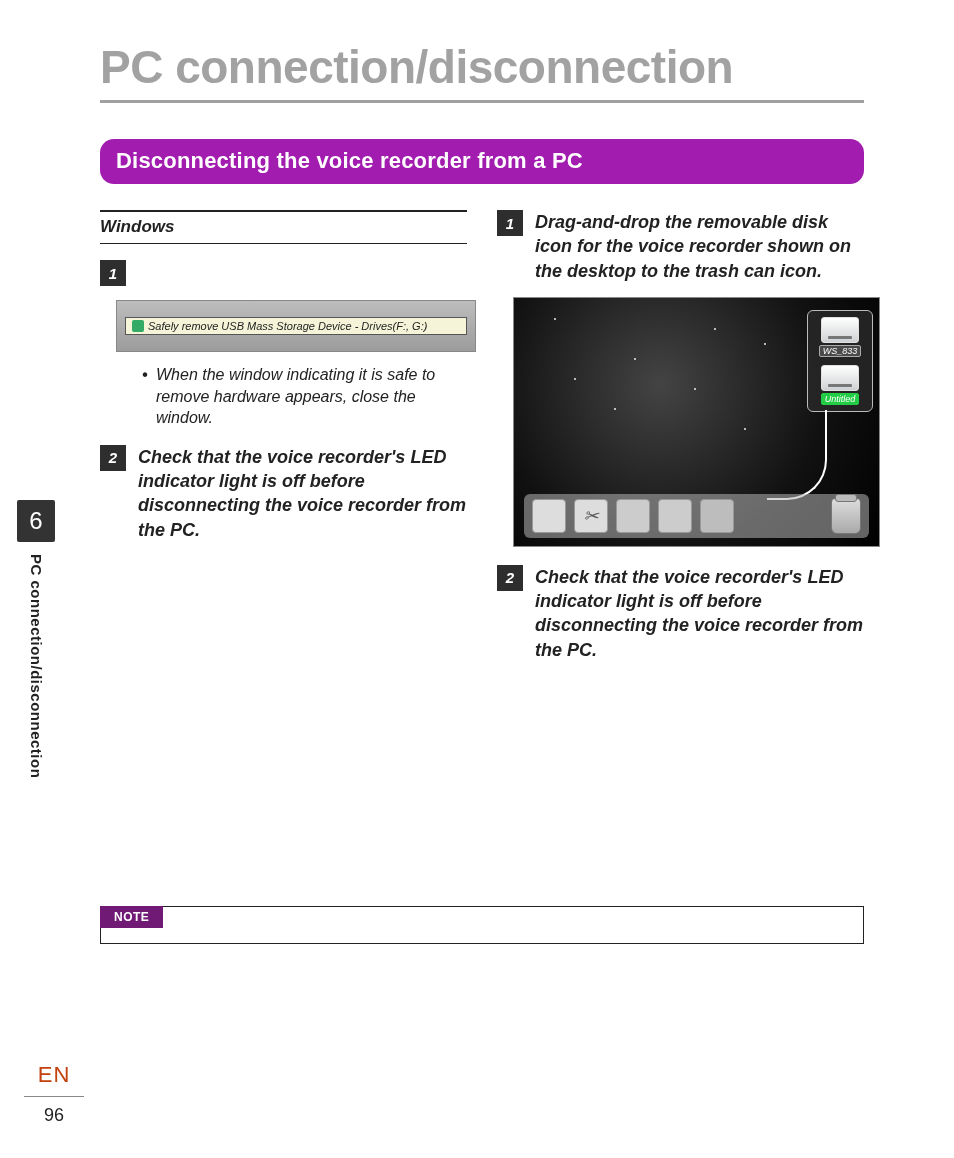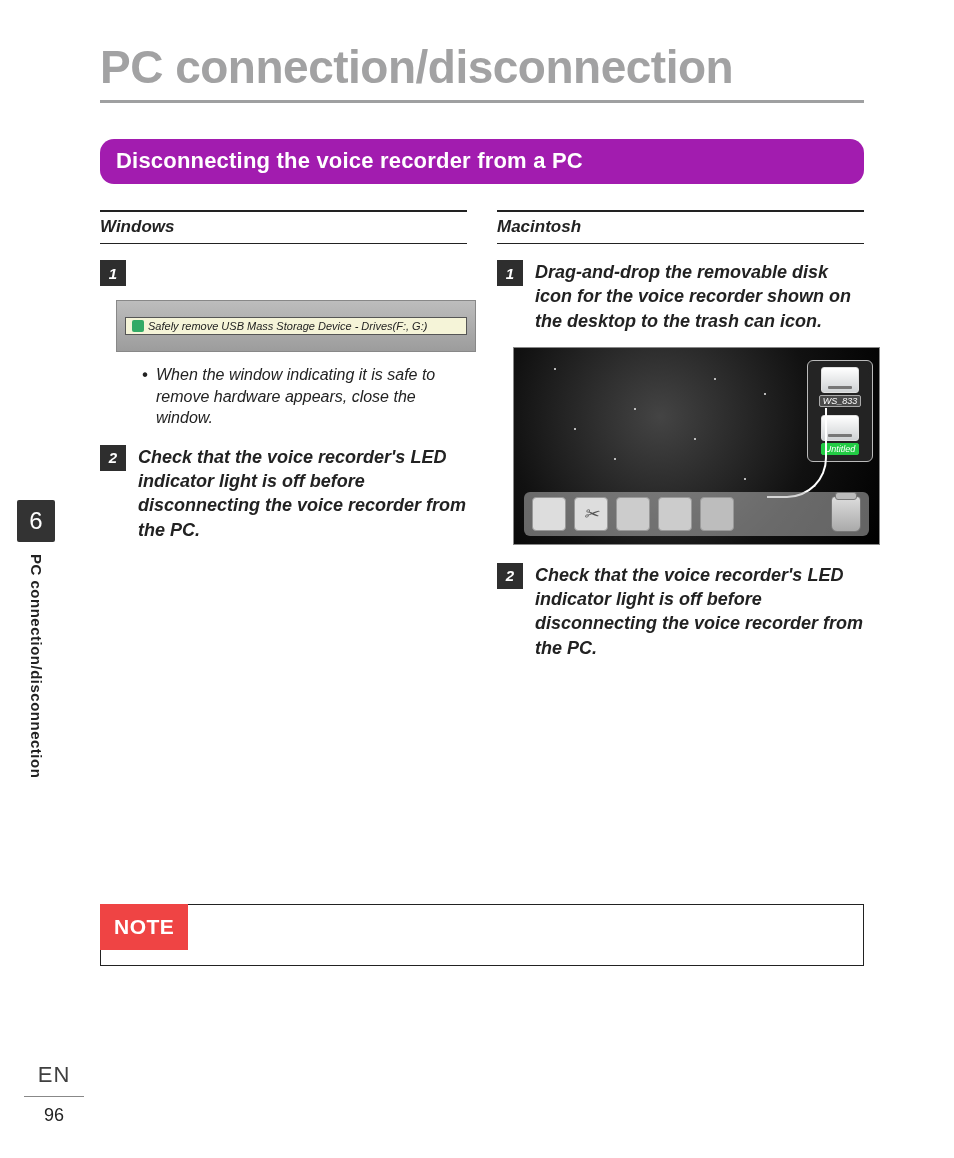--- a/index.html
+++ b/index.html
@@ -23,54 +23,54 @@
   .bullets { margin: 10px 0 16px 42px; font-size: 16px; line-height: 1.35; }
   .bullets li { list-style: none; position: relative; padding-left: 14px; margin-bottom: 6px; }
   .bullets li::before { content: "•"; position: absolute; left: 0; top: 0; font-weight: 900; }
 
   
   .win-shot { width: 100%; max-width: 360px; margin: 2px 0 12px 16px; background: linear-gradient(#bdbdbd,#9c9c9c); padding: 16px 8px; border: 1px solid #888; }
   .win-tip { background: #f5f4d8; border: 1px solid #555; padding: 2px 6px; font-size: 11px; display: flex; align-items: center; gap: 4px; white-space: nowrap; overflow: hidden; }
   .win-tip .ic { width: 12px; height: 12px; background: #3a6; border-radius: 2px; flex: 0 0 auto; }
 
   
-  .mac-shot { position: relative; width: 100%; height: 198px; background: radial-gradient(circle at 40% 35%, #444 0%, #111 60%, #000 100%); margin: 4px 0 18px 16px; border: 1px solid #888; overflow: hidden; }
+  .mac-shot { position: relative; width: 100%; height: 250px; background: radial-gradient(circle at 40% 35%, #444 0%, #111 60%, #000 100%); margin: 4px 0 18px 16px; border: 1px solid #888; overflow: hidden; }
   .mac-shot .star { position: absolute; width: 2px; height: 2px; background: #eee; border-radius: 50%; }
   .s1{top:20px;left:40px}.s2{top:60px;left:120px}.s3{top:30px;left:200px}.s4{top:80px;left:60px}.s5{top:45px;left:250px}.s6{top:110px;left:100px}.s7{top:90px;left:180px}.s8{top:130px;left:230px}
   .mac-dock { position: absolute; bottom: 8px; left: 10px; right: 10px; height: 44px; background: rgba(180,180,180,0.55); border-radius: 6px; display: flex; align-items: center; gap: 8px; padding: 0 8px; }
   .dock-icon { width: 34px; height: 34px; border-radius: 4px; background: #ddd; border: 1px solid #999; }
   .dock-icon.scissors::before{content:"\2702"; display:block; text-align:center; line-height:32px; font-size:18px; color:#555;}
   .dock-icon.folder{background:#ccc;}
   .dock-icon.globe{background:#bdbdbd;}
   .dock-trash { margin-left: auto; width: 30px; height: 36px; background: linear-gradient(#ddd,#aaa); border-radius: 4px 4px 6px 6px; border: 1px solid #777; position: relative; }
   .dock-trash::before{content:""; position:absolute; top:-5px; left:3px; right:3px; height:6px; background:#bbb; border:1px solid #777; border-radius:3px;}
   .lead-line{position:absolute; right:52px; bottom:46px; width:60px; height:90px; border-right:2px solid #fff; border-bottom:2px solid #fff; border-bottom-right-radius:40px; pointer-events:none;}
 
   .drive-panel { position: absolute; right: 6px; top: 12px; width: 66px; background: rgba(40,40,40,0.85); border: 1px solid #bbb; border-radius: 6px; padding: 6px 4px; display: flex; flex-direction: column; gap: 8px; align-items: center; }
   .drive { display:flex; flex-direction:column; align-items:center; gap:2px; }
   .drive .ic { width: 38px; height: 26px; background: linear-gradient(#fff,#cfd2d4); border-radius: 3px; border: 1px solid #e0e0e0; position:relative; }
   .drive .ic::after{content:""; position:absolute; bottom:3px; left:6px; right:6px; height:3px; background:#777; border-radius:1px;}
   .drive .lbl { font-size: 9px; color: #fff; background: #4a4a4a; border: 1px solid #aaa; padding: 0 3px; border-radius: 2px; white-space: nowrap; }
   .drive.sel .lbl { background: #2c4; border-color:#2c4; }
 
   
   .note-box { margin: 230px 0 0 40px; border: 1px solid #222; padding: 0 16px 14px 16px; position: relative; }
-  .note-label { position: relative; top: -1px; left: -17px; display: inline-block; background: #ef4444; color: #fff; font-weight: 800; font-size: 21px; padding: 11px 14px; letter-spacing: 0.5px; }
+  .note-label { position: relative; top: -1px; left: -17px; display: inline-block; background: #701a75; color: #fff; font-weight: 800; font-size: 12px; padding: 4px 14px; letter-spacing: 0.5px; }
   .note-box ul { margin-top: 8px; }
   .note-box li { list-style: none; position: relative; padding-left: 16px; font-size: 17px; line-height: 1.35; }
   .note-box li::before { content: "•"; position: absolute; left: 0; top: 0; font-weight: 900; }
 
   
   .side-tab { position: absolute; left: 16px; top: 500px; width: 40px; display: flex; flex-direction: column; align-items: center; }
   .side-tab .chap { background: #333; color: #fff; width: 38px; height: 42px; font-size: 24px; font-weight: 400; display:flex; align-items:center; justify-content:center; border-radius: 2px; }
   .side-tab .vtext { writing-mode: vertical-rl; font-weight: 800; font-size: 15px; margin-top: 12px; letter-spacing: 0.5px; font-family: "Arial Narrow", Arial, sans-serif; }
 
   
   .footer { position: absolute; left: 24px; bottom: 32px; width: 60px; text-align: center; }
-  .footer .lang { font-size: 22px; color: #404040; letter-spacing: 1px; }
+  .footer .lang { font-size: 22px; color: #c2410c; letter-spacing: 1px; }
   .footer hr { border: none; border-top: 1px solid #888; margin: 8px 0; }
   .footer .pn { font-size: 18px; text-align: center; }
 </style>
 </head>
 <body>
 
 <div class="page">
 
   <h1 class="page-title">PC connection/disconnection</h1>
   <hr class="title-rule">
@@ -97,21 +97,20 @@
         <li>When the window indicating it is safe to remove hardware appears, close the window.</li>
       </ul>
 
       <div class="step">
         <div class="step-num">2</div>
         <div class="step-text">Check that the voice recorder's LED indicator light is off before disconnecting the voice recorder from the PC.</div>
       </div>
     </div>
 
     <div class="col">
-      <div class="col-heading">Macintosh</div>
 
       <div class="step">
         <div class="step-num">1</div>
         <div class="step-text">Drag-and-drop the removable disk icon for the voice recorder shown on the desktop to the trash can icon.</div>
       </div>
 
       <div class="mac-shot">
         <span class="star s1"></span>
           <span class="star s2"></span>
           <span class="star s3"></span>

